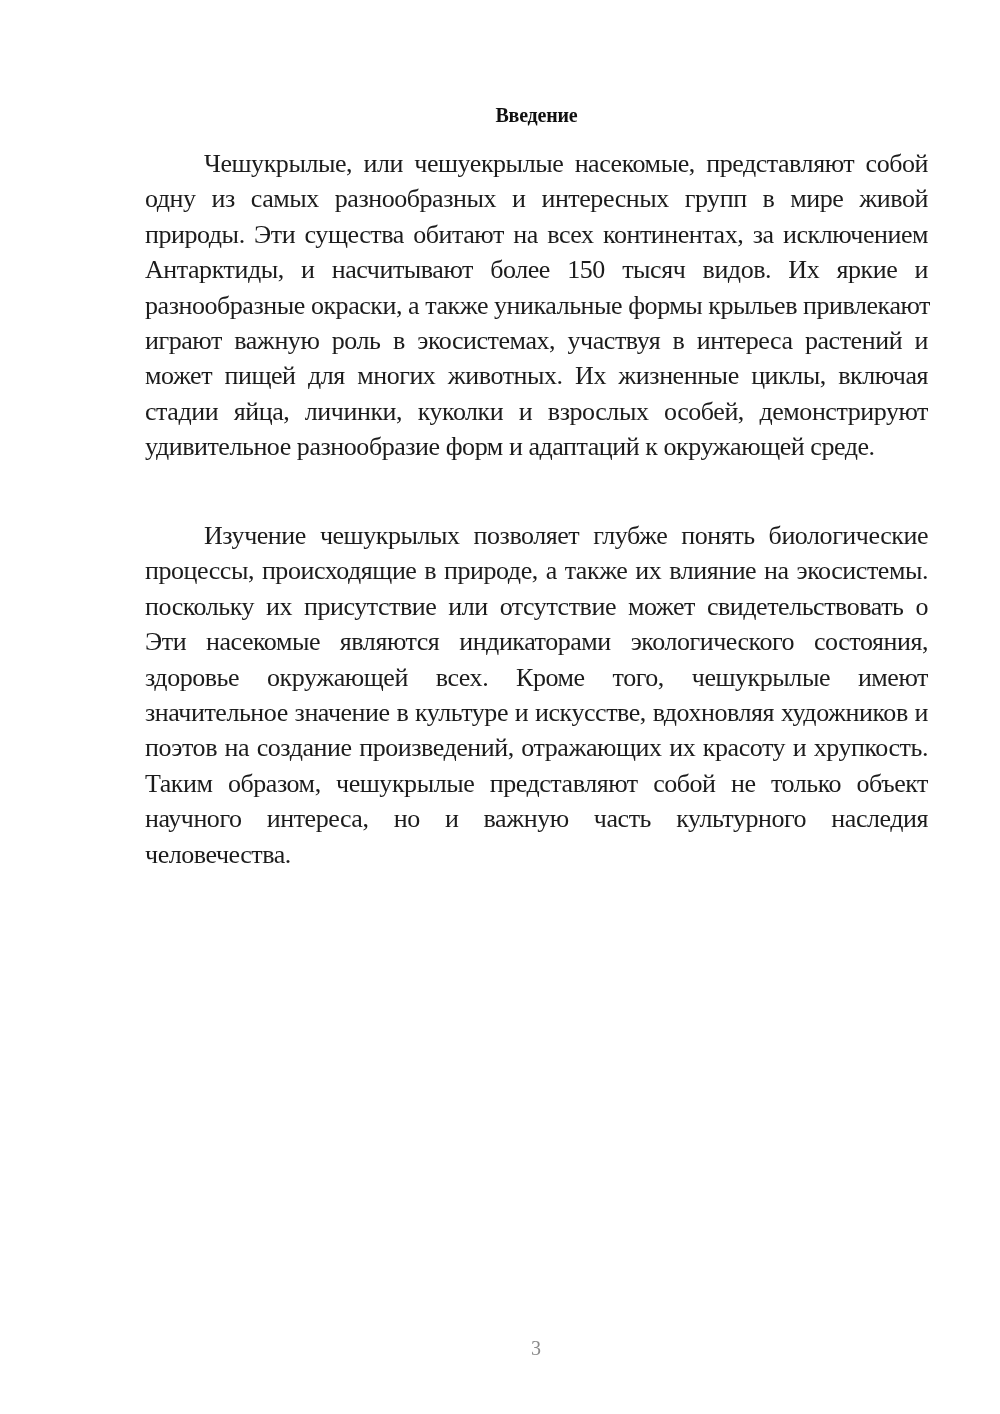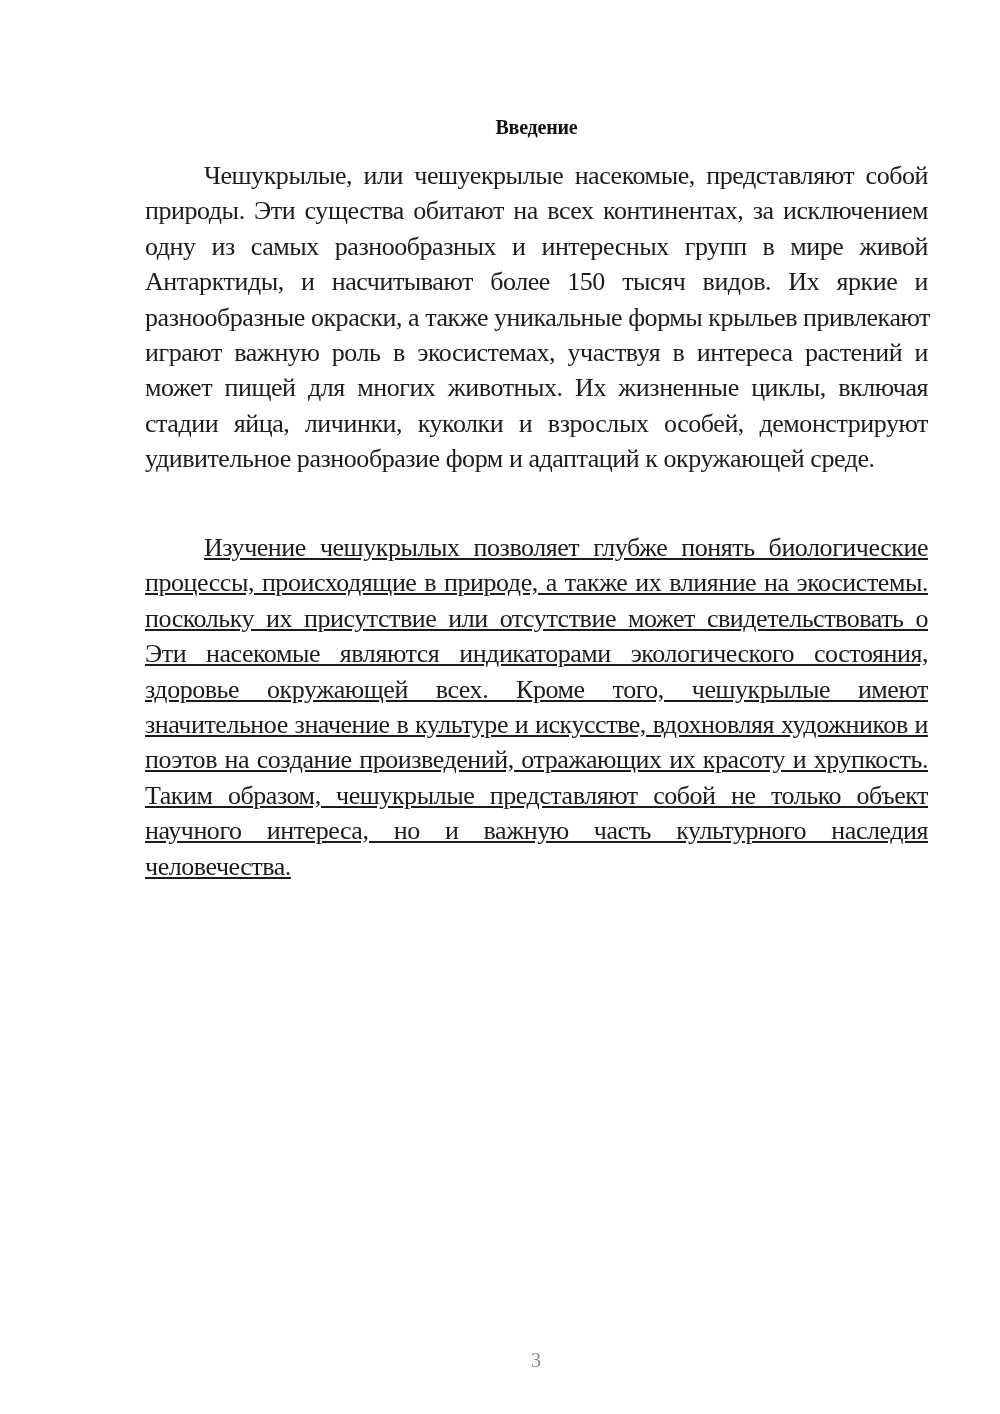--- a/index.html
+++ b/index.html
@@ -10,21 +10,21 @@
     body {
       width: 1000px;
       height: 1414px;
       position: relative;
       overflow: hidden;
       font-family: "Liberation Serif", "DejaVu Serif", serif;
       color: #1a1a1a;
     }
     .page {
       position: absolute;
-      left: 0; top: 16px;
+      left: 0; top: 4px;
       width: 1000px;
       height: 1094px;
       background: #ffffff;
     }
     .title {
       position: absolute;
       left: 145px;
       width: 783px;
       top: 97px;
       text-align: center;
@@ -51,42 +51,42 @@
       letter-spacing: -0.45px;
     }
     .line.first {
       padding-left: 59px;
     }
     .line.last {
       text-align: left;
       text-align-last: left;
     }
     #p1 { top: 142px; }
-    #p2 { top: 514px; text-decoration: underline; }
+    #p2 { top: 514px; }
     .page-number {
       position: absolute;
       left: 0;
       width: 1072px;
       top: 1333px;
       text-align: center;
       font-size: 20px;
       color: #8a8a8a;
     }
   </style>
 </head>
 <body>
 
 <div class="page">
 
   <div class="title">Введение</div>
 
   <div class="para" id="p1">
     <span class="line first">Чешукрылые, или чешуекрылые насекомые, представляют собой</span>
+    <span class="line">одну из самых разнообразных и интересных групп в мире живой</span>
     <span class="line">природы. Эти существа обитают на всех континентах, за исключением</span>
-    <span class="line">одну из самых разнообразных и интересных групп в мире живой</span>
     <span class="line">Антарктиды, и насчитывают более 150 тысяч видов. Их яркие и</span>
     <span class="line">разнообразные окраски, а также уникальные формы крыльев привлекают</span>
     <span class="line">играют важную роль в экосистемах, участвуя в интереса растений и</span>
     <span class="line">может пищей для многих животных. Их жизненные циклы, включая</span>
     <span class="line">стадии яйца, личинки, куколки и взрослых особей, демонстрируют</span>
     <span class="line last">удивительное разнообразие форм и адаптаций к окружающей среде.</span>
   </div>
 
   <div class="para" id="p2">
     <span class="line first">Изучение чешукрылых позволяет глубже понять биологические</span>

